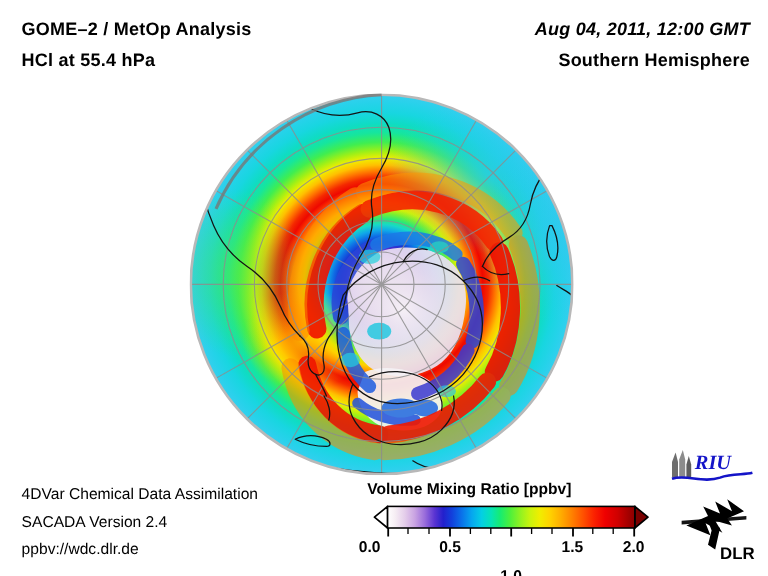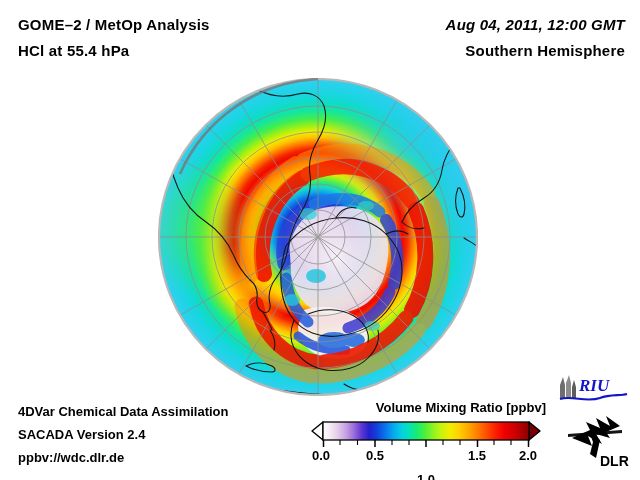--- a/index.html
+++ b/index.html
@@ -27,21 +27,21 @@
   }
   #hdr-title   { left: 18px; top: 16px; }
   #hdr-sub     { left: 18px; top: 42px; }
   #hdr-date    { right: 15px; top: 16px; text-align: right; font-style: italic; }
   #hdr-region  { right: 15px; top: 42px; text-align: right; }
 
   
   .ftr {
     position: absolute;
     font-size: 13px;
-    font-weight: bold;
+    font-weight: normal;
     white-space: nowrap;
   }
   #ftr-1 { left: 18px; top: 404px; }
   #ftr-2 { left: 18px; top: 427px; }
   #ftr-3 { left: 18px; top: 450px; }
 
   
   #globe-wrap {
     position: absolute;
     left: 158px;
@@ -56,21 +56,21 @@
     position: absolute;
     left: 306px;
     top: 400px;
     width: 240px;
     height: 72px;
   }
   #cbar-title {
     position: absolute;
     left: 0; top: 0;
     width: 240px;
-    text-align: right;
+    text-align: left;
     font-size: 13px;
     font-weight: bold;
     white-space: nowrap;
   }
   #cbar-svg {
     position: absolute;
     left: 0;
     top: 19px;
     width: 240px;
     height: 30px;
@@ -342,21 +342,21 @@
       <line x1="51.5" y1="21" x2="51.5" y2="26"></line>
       <line x1="86" y1="21" x2="86" y2="26"></line>
       <line x1="103" y1="21" x2="103" y2="26"></line>
       <line x1="137" y1="21" x2="137" y2="26"></line>
       <line x1="154" y1="21" x2="154" y2="26"></line>
       <line x1="188" y1="21" x2="188" y2="26"></line>
       <line x1="205" y1="21" x2="205" y2="26"></line>
     </g>
   </svg>
 
-  <div class="cbar-tick-label" style="left:15px;">0.0</div>
+  <div class="cbar-tick-label" style="left:2px;">0.0</div>
   <div class="cbar-tick-label" style="left:69px;">0.5</div>
   <div class="cbar-tick-label" style="left:120px;margin-top:24px;">1.0</div>
   <div class="cbar-tick-label" style="left:171px;">1.5</div>
   <div class="cbar-tick-label" style="left:222px;">2.0</div>
 </div>
 
 <div class="ftr" id="ftr-1">4DVar Chemical Data Assimilation</div>
 <div class="ftr" id="ftr-2">SACADA Version 2.4</div>
 <div class="ftr" id="ftr-3">ppbv://wdc.dlr.de</div>
 

